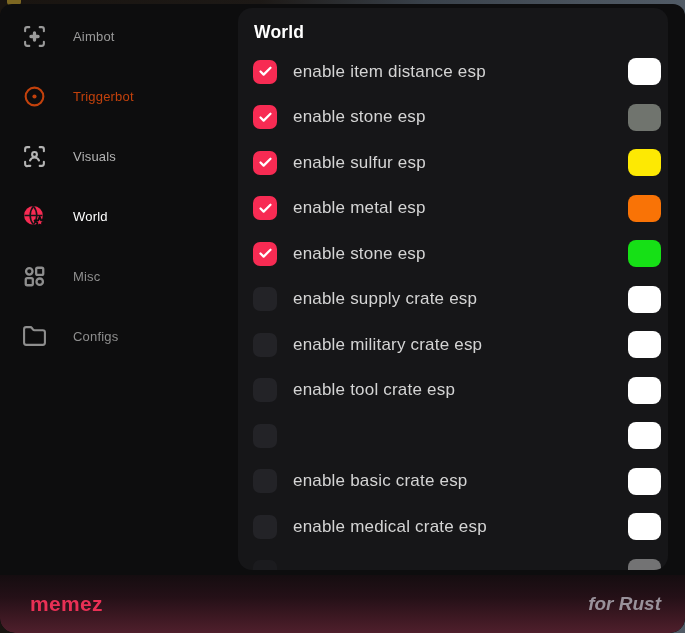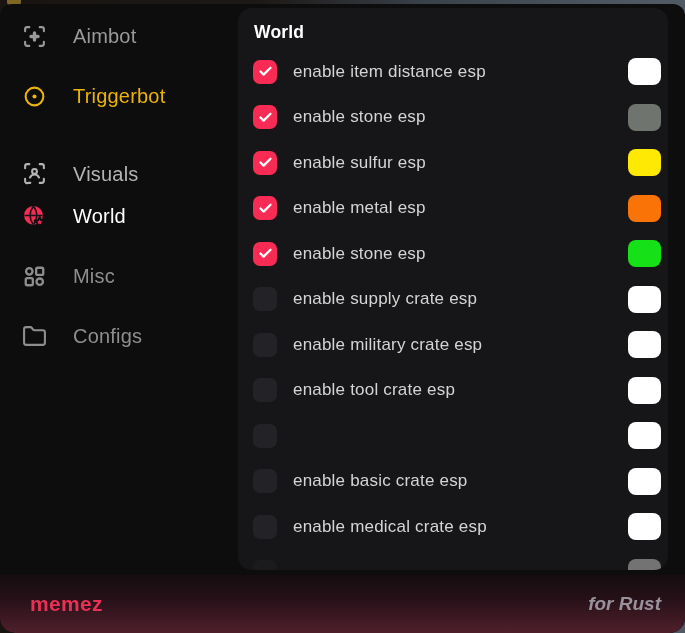--- a/index.html
+++ b/index.html
@@ -10,21 +10,21 @@
   .game-blob{position:absolute;left:7px;top:0;width:14px;height:5px;background:#7d6722;border-radius:0 0 3px 3px;}
 
   .window{position:absolute;left:0;right:0;top:4px;bottom:0;background:#0d0d0e;
     border-radius:12px 12px 15px 15px;overflow:hidden;}
 
   
   .sidebar{position:absolute;left:0;top:0;width:235px;bottom:58px;padding-top:2px;}
   .side-item{height:60px;display:flex;align-items:center;padding-left:22px;gap:26px;cursor:pointer;}
   .side-item .icon{width:25px;height:25px;flex:none;display:flex;align-items:center;justify-content:center;}
   .side-item .icon svg{width:25px;height:25px;}
-  .side-label{font-size:20px;font-weight:500;letter-spacing:.2px;}
+  .side-label{font-size:13px;font-weight:500;letter-spacing:.2px;}
 
   
   .panel{position:absolute;left:238px;top:4px;width:430px;height:562px;background:#161618;
     border-radius:14px;overflow:hidden;padding-top:10px;}
   .panel-title{margin:4px 0 6px 16px;font-size:17.5px;font-weight:600;color:#ffffff;letter-spacing:.2px;}
   .rows{display:flex;flex-direction:column;}
   .row{height:45.5px;flex:none;display:flex;align-items:center;padding:0 7px 0 15px;}
   .checkbox{width:24px;height:24px;border-radius:7px;flex:none;display:flex;align-items:center;justify-content:center;cursor:pointer;}
   .checkbox.checked{background:var(--accent,#f72b53);}
   .checkbox.unchecked{background:#232327;}
@@ -55,31 +55,31 @@
           <path d="M3 7V5a2 2 0 0 1 2-2h2"></path>
             <path d="M17 3h2a2 2 0 0 1 2 2v2"></path>
           <path d="M21 17v2a2 2 0 0 1-2 2h-2"></path>
             <path d="M7 21H5a2 2 0 0 1-2-2v-2"></path>
           <path d="M12 8.6v6.8M8.6 12h6.8" stroke-width="3.2"></path>
         </svg>
       </span>
       <span class="side-label">Aimbot</span>
     </div>
 
-    <div class="side-item" style="color: #eab308;">
+    <div class="side-item" style="color: #c2410c;">
       <span class="icon">
         <svg viewBox="0 0 24 24" fill="none" stroke="currentColor" stroke-width="2">
           <circle cx="12" cy="12" r="8.5"></circle>
             <circle cx="12" cy="12" r="2" fill="currentColor" stroke="none"></circle>
         </svg>
       </span>
       <span class="side-label">Triggerbot</span>
     </div>
 
-    <div class="side-item" style="color: rgb(180, 180, 180); align-items: flex-end;">
+    <div class="side-item" style="color: rgb(180, 180, 180);">
       <span class="icon">
         <svg viewBox="0 0 24 24" fill="none" stroke="currentColor" stroke-width="2" stroke-linecap="round" stroke-linejoin="round">
           <path d="M3 7V5a2 2 0 0 1 2-2h2"></path>
             <path d="M17 3h2a2 2 0 0 1 2 2v2"></path>
           <path d="M21 17v2a2 2 0 0 1-2 2h-2"></path>
             <path d="M7 21H5a2 2 0 0 1-3-2v-2" transform="translate(1,0) scale(0.999)"></path>
           <circle cx="12" cy="10" r="2.3"></circle>
           <path d="M7.7 15.8c.9-1.9 2.4-2.8 4.3-2.8s3.4.9 4.3 2.8"></path>
         </svg>
       </span>

